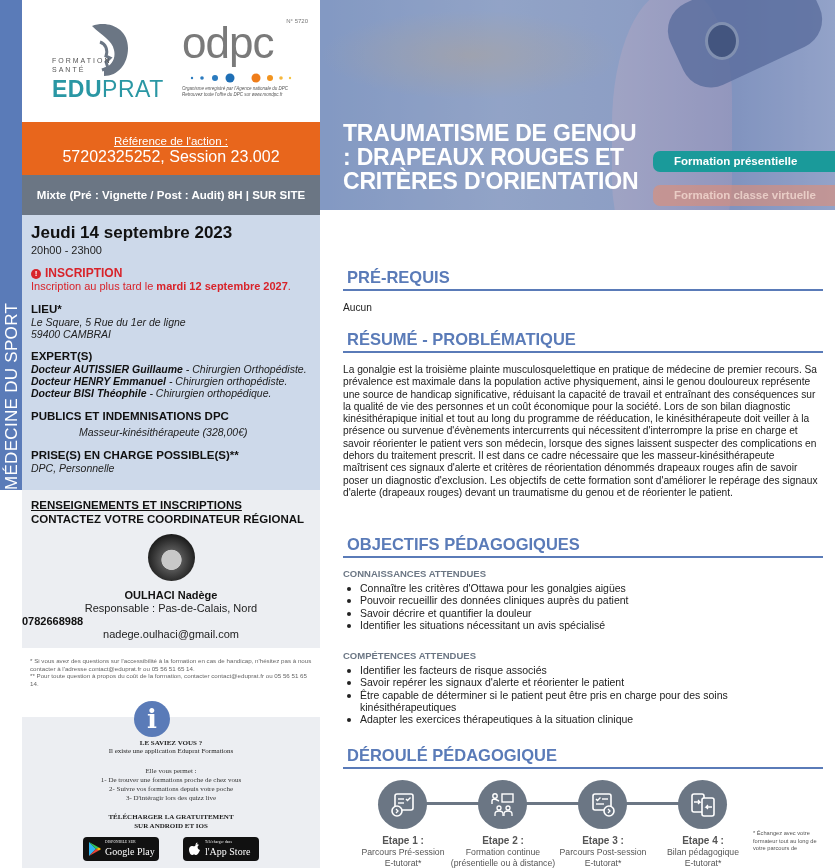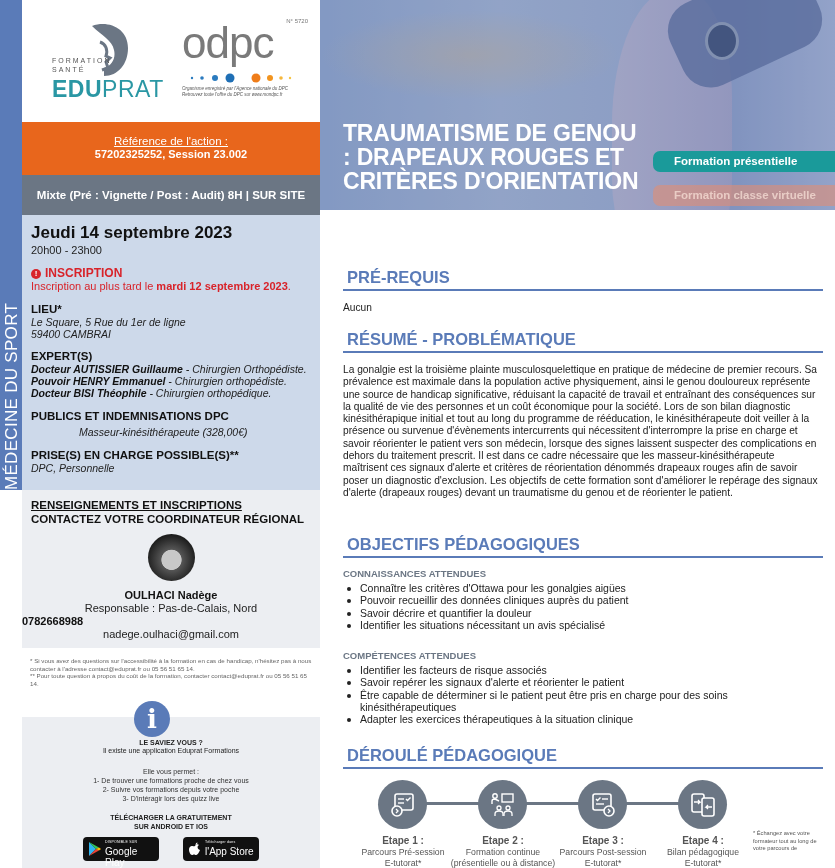--- a/index.html
+++ b/index.html
@@ -21,21 +21,21 @@
   #eduprat-word span { font-weight: normal; }
 
   #odpc-logo { position: absolute; left: 158px; top: 14px; width: 140px; height: 90px; }
   #odpc-num { position: absolute; right: 12px; top: 4px; font-size: 6px; color: #777; }
   #odpc-word { position: absolute; left: 2px; top: 4px; font-size: 44px; color: #7a7a7a; font-weight: normal; letter-spacing: -1px; line-height: 50px; }
   #odpc-dots { position: absolute; left: 8px; top: 58px; width: 110px; height: 12px; }
   #odpc-sub { position: absolute; left: 2px; top: 72px; font-size: 4.5px; color: #555; line-height: 6px; font-style: italic; width: 140px; }
 
   #ref-band { position: absolute; left: 22px; top: 122px; width: 298px; height: 53px; background: #e8661c; color: #ffffff; text-align: center; }
   #ref-label { display: block; font-size: 11.5px; text-decoration: underline; margin-top: 13px; }
-  #ref-value { display: block; font-size: 11px; font-weight: bold; margin-top: 1px; }
+  #ref-value { display: block; font-size: 16px; font-weight: normal; margin-top: 1px; }
 
   #mode-band { position: absolute; left: 22px; top: 175px; width: 298px; height: 40px; background: #6b7684; color: #ffffff; text-align: center; font-weight: bold; font-size: 11.5px; line-height: 40px; }
 
   #info-box { position: absolute; left: 22px; top: 215px; width: 298px; height: 275px; background: #cdd9ea; padding: 8px 9px; }
   .info-date { font-size: 17px; font-weight: bold; color: #111; line-height: 20px; }
   .info-time { font-size: 11px; color: #222; line-height: 14px; }
   .inscr-title { margin-top: 10px; font-size: 12px; font-weight: bold; color: #d8232a; line-height: 13px; display: flex; align-items: center; }
   .inscr-title .alert-dot { display: inline-block; width: 10px; height: 10px; border-radius: 50%; background: #d8232a; color: #fff; font-size: 8px; line-height: 10px; text-align: center; margin-right: 4px; font-weight: bold; }
   .inscr-text { font-size: 11px; color: #d8232a; line-height: 13px; }
   .inscr-text b { font-weight: bold; }
@@ -47,21 +47,21 @@
   #contact-h1 { position: absolute; left: 9px; top: 9px; font-size: 11.5px; font-weight: bold; text-decoration: underline; color: #111; }
   #contact-h2 { position: absolute; left: 9px; top: 23px; font-size: 11.5px; font-weight: bold; color: #111; }
   #avatar { position: absolute; left: 126px; top: 44px; width: 47px; height: 47px; border-radius: 50%; background: radial-gradient(circle at 50% 55%, #c8c8c8 0 28%, #555 30%, #1e1e1e 70%); }
   #contact-name { position: absolute; left: 0; width: 298px; top: 99px; text-align: center; font-size: 11px; font-weight: bold; color: #111; }
   #contact-role { position: absolute; left: 0; width: 298px; top: 112px; text-align: center; font-size: 11px; color: #222; }
   #contact-phone { position: absolute; left: 0; width: 353px; top: 125px; text-align: left; font-size: 11px; font-weight: bold; color: #111; }
   #contact-email { position: absolute; left: 0; width: 298px; top: 138px; text-align: center; font-size: 11px; color: #222; }
 
   #footnotes { position: absolute; left: 30px; top: 657px; width: 285px; font-size: 6.2px; color: #666; line-height: 7.5px; }
 
-  #app-box { position: absolute; left: 22px; top: 717px; width: 298px; height: 151px; background: #eceef2; text-align: center; }
+  #app-box { position: absolute; left: 22px; top: 717px; width: 298px; height: 151px; background: #eceef2; text-align: center; font-family: Liberation Serif, serif; }
   #info-circle { position: absolute; left: 152px; top: 701px; width: 36px; height: 36px; margin-left: -18px; border-radius: 50%; background: #5a7bb8; color: #fff; font-weight: bold; font-size: 26px; line-height: 36px; text-align: center; font-family: "DejaVu Serif", serif; }
   #app-title { position: absolute; left: 0; width: 298px; top: 22px; font-size: 7px; font-weight: bold; color: #222; }
   #app-sub { position: absolute; left: 0; width: 298px; top: 30px; font-size: 7px; color: #222; }
   #app-perm { position: absolute; left: 0; width: 298px; top: 50px; font-size: 7px; color: #333; line-height: 9px; }
   #app-dl { position: absolute; left: 0; width: 298px; top: 96px; font-size: 7px; font-weight: bold; color: #222; line-height: 9px; }
   .store-btn { position: absolute; top: 120px; height: 24px; background: #111; border-radius: 4px; color: #fff; text-align: left; }
   #google-btn { left: 61px; width: 76px; }
   #apple-btn { left: 161px; width: 76px; }
   .store-btn .small { position: absolute; left: 22px; top: 3px; font-size: 3.5px; letter-spacing: 0.2px; }
   .store-btn .big { position: absolute; left: 22px; top: 9px; font-size: 10px; }
@@ -143,29 +143,29 @@
   <div id="mode-band">Mixte (Pré : Vignette / Post : Audit) 8H | SUR SITE</div>
 
   <div id="info-box">
     <div class="info-date">Jeudi 14 septembre 2023</div>
     <div class="info-time">20h00 - 23h00</div>
 
     <div class="inscr-title">
       <span class="alert-dot">!</span>
       <span>INSCRIPTION</span>
     </div>
-    <div class="inscr-text"><span>Inscription au plus tard le </span><b>mardi 12 septembre 2023</b><span>.</span></div>
+    <div class="inscr-text"><span>Inscription au plus tard le </span><b>mardi 12 septembre 2027</b><span>.</span></div>
 
     <div class="info-h">LIEU*</div>
     <div class="info-p">Le Square, 5 Rue du 1er de ligne</div>
     <div class="info-p">59400 CAMBRAI</div>
 
     <div class="info-h">EXPERT(S)</div>
     <div class="info-p"><b>Docteur AUTISSIER Guillaume</b><span> - Chirurgien Orthopédiste.</span></div>
-    <div class="info-p"><b>Pouvoir HENRY Emmanuel</b><span> - Chirurgien orthopédiste.</span></div>
+    <div class="info-p"><b>Docteur HENRY Emmanuel</b><span> - Chirurgien orthopédiste.</span></div>
     <div class="info-p"><b>Docteur BISI Théophile</b><span> - Chirurgien orthopédique.</span></div>
 
     <div class="info-h" style="margin-top:11px;">PUBLICS ET INDEMNISATIONS DPC</div>
     <div class="info-p" style="margin-top:3px;padding-left:48px;">Masseur-kinésithérapeute (328,00€)</div>
 
     <div class="info-h" style="margin-top:11px;">PRISE(S) EN CHARGE POSSIBLE(S)**</div>
     <div class="info-p">DPC, Personnelle</div>
   </div>
 
   <div id="contact-box">

